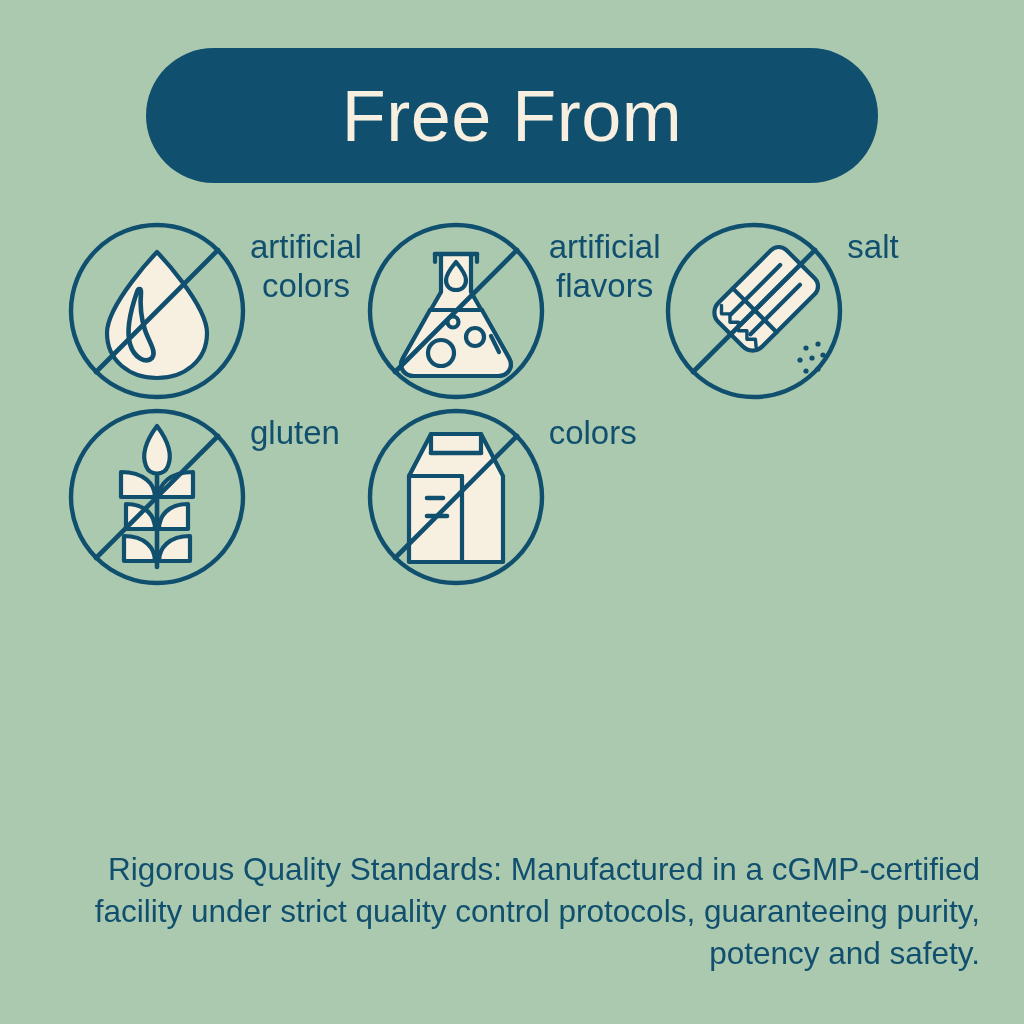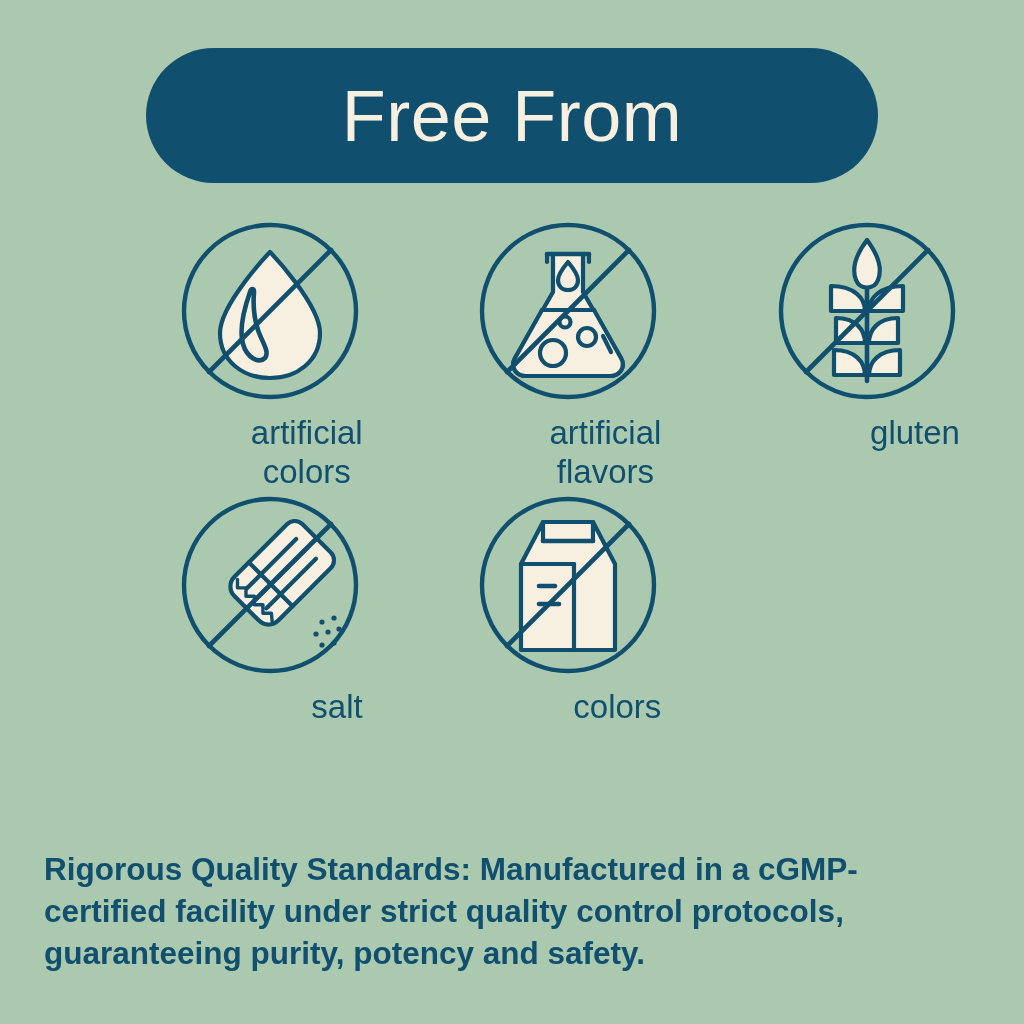--- a/index.html
+++ b/index.html
@@ -48,22 +48,22 @@
     position: absolute;
     left: 64px;
     top: 218px;
     width: 896px;
     display: flex;
     flex-wrap: wrap;
   }
   .grid-cell {
     width: 33.3333%;
     display: flex;
-    flex-direction: column;
-    align-items: flex-end;
+    flex-direction: row;
+    align-items: flex-start;
   }
 
   .badge {
     width: 186px;
     height: 186px;
     display: block;
   }
   .cell-label {
     margin-top: 10px;
     color: #114f6f;
@@ -76,22 +76,22 @@
 
   
   .footer {
     position: absolute;
     left: 44px;
     top: 848px;
     width: 936px;
     color: #114f6f;
     font-size: 31.5px;
     line-height: 1.34;
-    text-align: left;
-    font-weight: 700;
+    text-align: right;
+    font-weight: 400;
   }
 </style>
 </head>
 <body>
 
 <div class="canvas">
 
   <div class="header-pill">
     <div class="header-title">Free From</div>
   </div>
@@ -137,45 +137,20 @@
 
           <circle cx="93" cy="93" r="86" stroke-width="4.4"></circle>
 
           <line x1="32" y1="154" x2="154" y2="32" stroke-width="4.6"></line>
         </g>
       </svg>
       <div class="cell-label">artificial
 flavors</div>
     </div>
 
-
-    <div class="grid-cell">
-      <svg class="badge" viewBox="0 0 186 186">
-        <g fill="none" stroke="#114f6f" stroke-width="4.2" stroke-linejoin="round" stroke-linecap="round">
-
-          <line x1="93" y1="60" x2="93" y2="163" stroke-width="4.6"></line>
-
-          <path d="M93 22 C105 38 108 52 104 62 C100 72 86 72 82 62 C78 52 81 38 93 22 Z" fill="#f7efdf"></path>
-
-          <path d="M91 93 L57 93 L57 68 C80 68 91 80 91 93 Z" fill="#f7efdf"></path>
-          <path d="M95 93 L129 93 L129 68 C106 68 95 80 95 93 Z" fill="#f7efdf"></path>
-
-          <path d="M91 125 L62 125 L62 100 C82 100 91 112 91 125 Z" fill="#f7efdf"></path>
-          <path d="M95 125 L124 125 L124 100 C104 100 95 112 95 125 Z" fill="#f7efdf"></path>
-
-          <path d="M91 157 L60 157 L60 132 C81 132 91 144 91 157 Z" fill="#f7efdf"></path>
-          <path d="M95 157 L126 157 L126 132 C105 132 95 144 95 157 Z" fill="#f7efdf"></path>
-
-          <circle cx="93" cy="93" r="86" stroke-width="4.4"></circle>
-
-          <line x1="32" y1="154" x2="154" y2="32" stroke-width="4.6"></line>
-        </g>
-      </svg>
-      <div class="cell-label">gluten</div>
-    </div>
 
     <div class="grid-cell">
       <svg class="badge" viewBox="0 0 186 186">
         <g fill="none" stroke="#114f6f" stroke-width="4.2" stroke-linejoin="round" stroke-linecap="round">
           <g transform="rotate(45 93 93)">
 
             <path d="M62 38 C62 32 67 27 73 27 L113 27 C119 27 124 32 124 38 L124 112 C124 120 118 126 110 126 L76 126 C68 126 62 120 62 112 Z" fill="#f7efdf"></path>
 
             <line x1="62" y1="92" x2="124" y2="92"></line>
 
@@ -201,20 +176,45 @@
           <line x1="32" y1="154" x2="154" y2="32" stroke-width="4.6"></line>
         </g>
       </svg>
       <div class="cell-label">salt</div>
     </div>
 
     <div class="grid-cell">
       <svg class="badge" viewBox="0 0 186 186">
         <g fill="none" stroke="#114f6f" stroke-width="4.2" stroke-linejoin="round" stroke-linecap="round">
 
+          <line x1="93" y1="60" x2="93" y2="163" stroke-width="4.6"></line>
+
+          <path d="M93 22 C105 38 108 52 104 62 C100 72 86 72 82 62 C78 52 81 38 93 22 Z" fill="#f7efdf"></path>
+
+          <path d="M91 93 L57 93 L57 68 C80 68 91 80 91 93 Z" fill="#f7efdf"></path>
+          <path d="M95 93 L129 93 L129 68 C106 68 95 80 95 93 Z" fill="#f7efdf"></path>
+
+          <path d="M91 125 L62 125 L62 100 C82 100 91 112 91 125 Z" fill="#f7efdf"></path>
+          <path d="M95 125 L124 125 L124 100 C104 100 95 112 95 125 Z" fill="#f7efdf"></path>
+
+          <path d="M91 157 L60 157 L60 132 C81 132 91 144 91 157 Z" fill="#f7efdf"></path>
+          <path d="M95 157 L126 157 L126 132 C105 132 95 144 95 157 Z" fill="#f7efdf"></path>
+
+          <circle cx="93" cy="93" r="86" stroke-width="4.4"></circle>
+
+          <line x1="32" y1="154" x2="154" y2="32" stroke-width="4.6"></line>
+        </g>
+      </svg>
+      <div class="cell-label">gluten</div>
+    </div>
+
+    <div class="grid-cell">
+      <svg class="badge" viewBox="0 0 186 186">
+        <g fill="none" stroke="#114f6f" stroke-width="4.2" stroke-linejoin="round" stroke-linecap="round">
+
           <path d="M68 30 L118 30 L140 72 L140 158 L46 158 L46 72 Z" fill="#f7efdf"></path>
 
           <path d="M68 30 L118 30 L118 49 L68 49 Z" fill="#f7efdf"></path>
           <line x1="68" y1="49" x2="118" y2="49" stroke-width="4.6"></line>
 
           <line x1="46" y1="72" x2="99" y2="72"></line>
 
           <line x1="99" y1="72" x2="99" y2="158"></line>
 
           <line x1="64" y1="94" x2="80" y2="94" stroke-width="4.6"></line>

